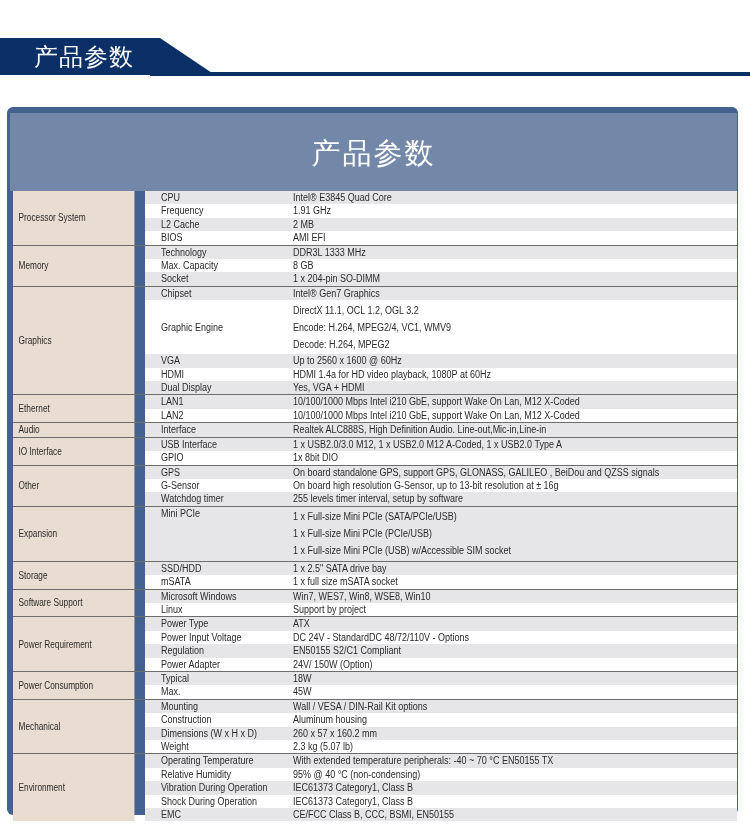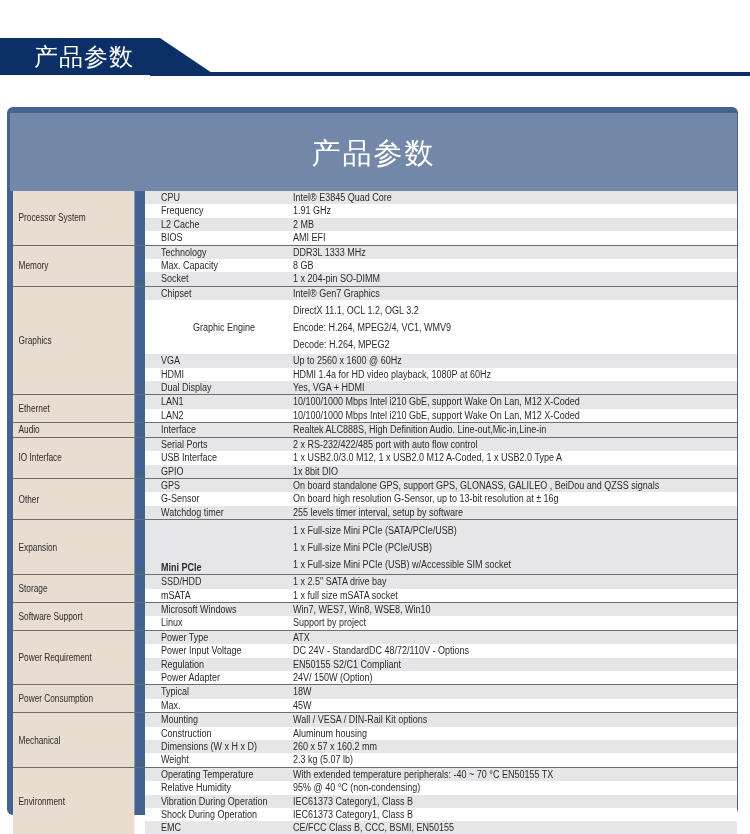--- a/index.html
+++ b/index.html
@@ -96,21 +96,21 @@
     <div class="group">
       <div class="cat">
         <span>Graphics</span>
       </div>
       <div class="rows">
         <div class="row">
           <div class="key"><span>Chipset</span></div>
           <div class="val"><span>Intel® Gen7 Graphics</span></div>
         </div>
         <div class="row multi">
-          <div class="key" style="display: flex; align-items: center; justify-content: center;">
+          <div class="key" style="display: flex; align-items: center;">
             <span>Graphic Engine</span>
           </div>
           <div class="val"><span>DirectX 11.1, OCL 1.2, OGL 3.2
 Encode: H.264, MPEG2/4, VC1, WMV9
 Decode: H.264, MPEG2</span></div>
         </div>
         <div class="row">
           <div class="key"><span>VGA</span></div>
           <div class="val"><span>Up to 2560 x 1600 @ 60Hz</span></div>
         </div>
@@ -149,24 +149,20 @@
           <div class="val"><span>Realtek ALC888S, High Definition Audio. Line-out,Mic-in,Line-in</span></div>
         </div>
       </div>
     </div>
     <div class="group">
       <div class="cat">
         <span>IO Interface</span>
       </div>
       <div class="rows">
         <div class="row">
-          <div class="key"><span>Serial Ports</span></div>
-          <div class="val"><span>2 x RS-232/422/485 port with auto flow control</span></div>
-        </div>
-        <div class="row">
           <div class="key"><span>USB Interface</span></div>
           <div class="val"><span>1 x USB2.0/3.0 M12, 1 x USB2.0 M12 A-Coded, 1 x USB2.0 Type A</span></div>
         </div>
         <div class="row">
           <div class="key"><span>GPIO</span></div>
           <div class="val"><span>1x 8bit DIO</span></div>
         </div>
       </div>
     </div>
     <div class="group">
@@ -187,21 +183,21 @@
           <div class="val"><span>255 levels timer interval, setup by software</span></div>
         </div>
       </div>
     </div>
     <div class="group">
       <div class="cat">
         <span>Expansion</span>
       </div>
       <div class="rows">
         <div class="row multi">
-          <div class="key" style="display: flex; align-items: flex-end; font-weight: bold;">
+          <div class="key" style="display: flex; align-items: flex-start;">
             <span>Mini PCIe</span>
           </div>
           <div class="val"><span>1 x Full-size Mini PCIe (SATA/PCIe/USB)
 1 x Full-size Mini PCIe (PCIe/USB)
 1 x Full-size Mini PCIe (USB) w/Accessible SIM socket</span></div>
         </div>
       </div>
     </div>
     <div class="group">
       <div class="cat">

